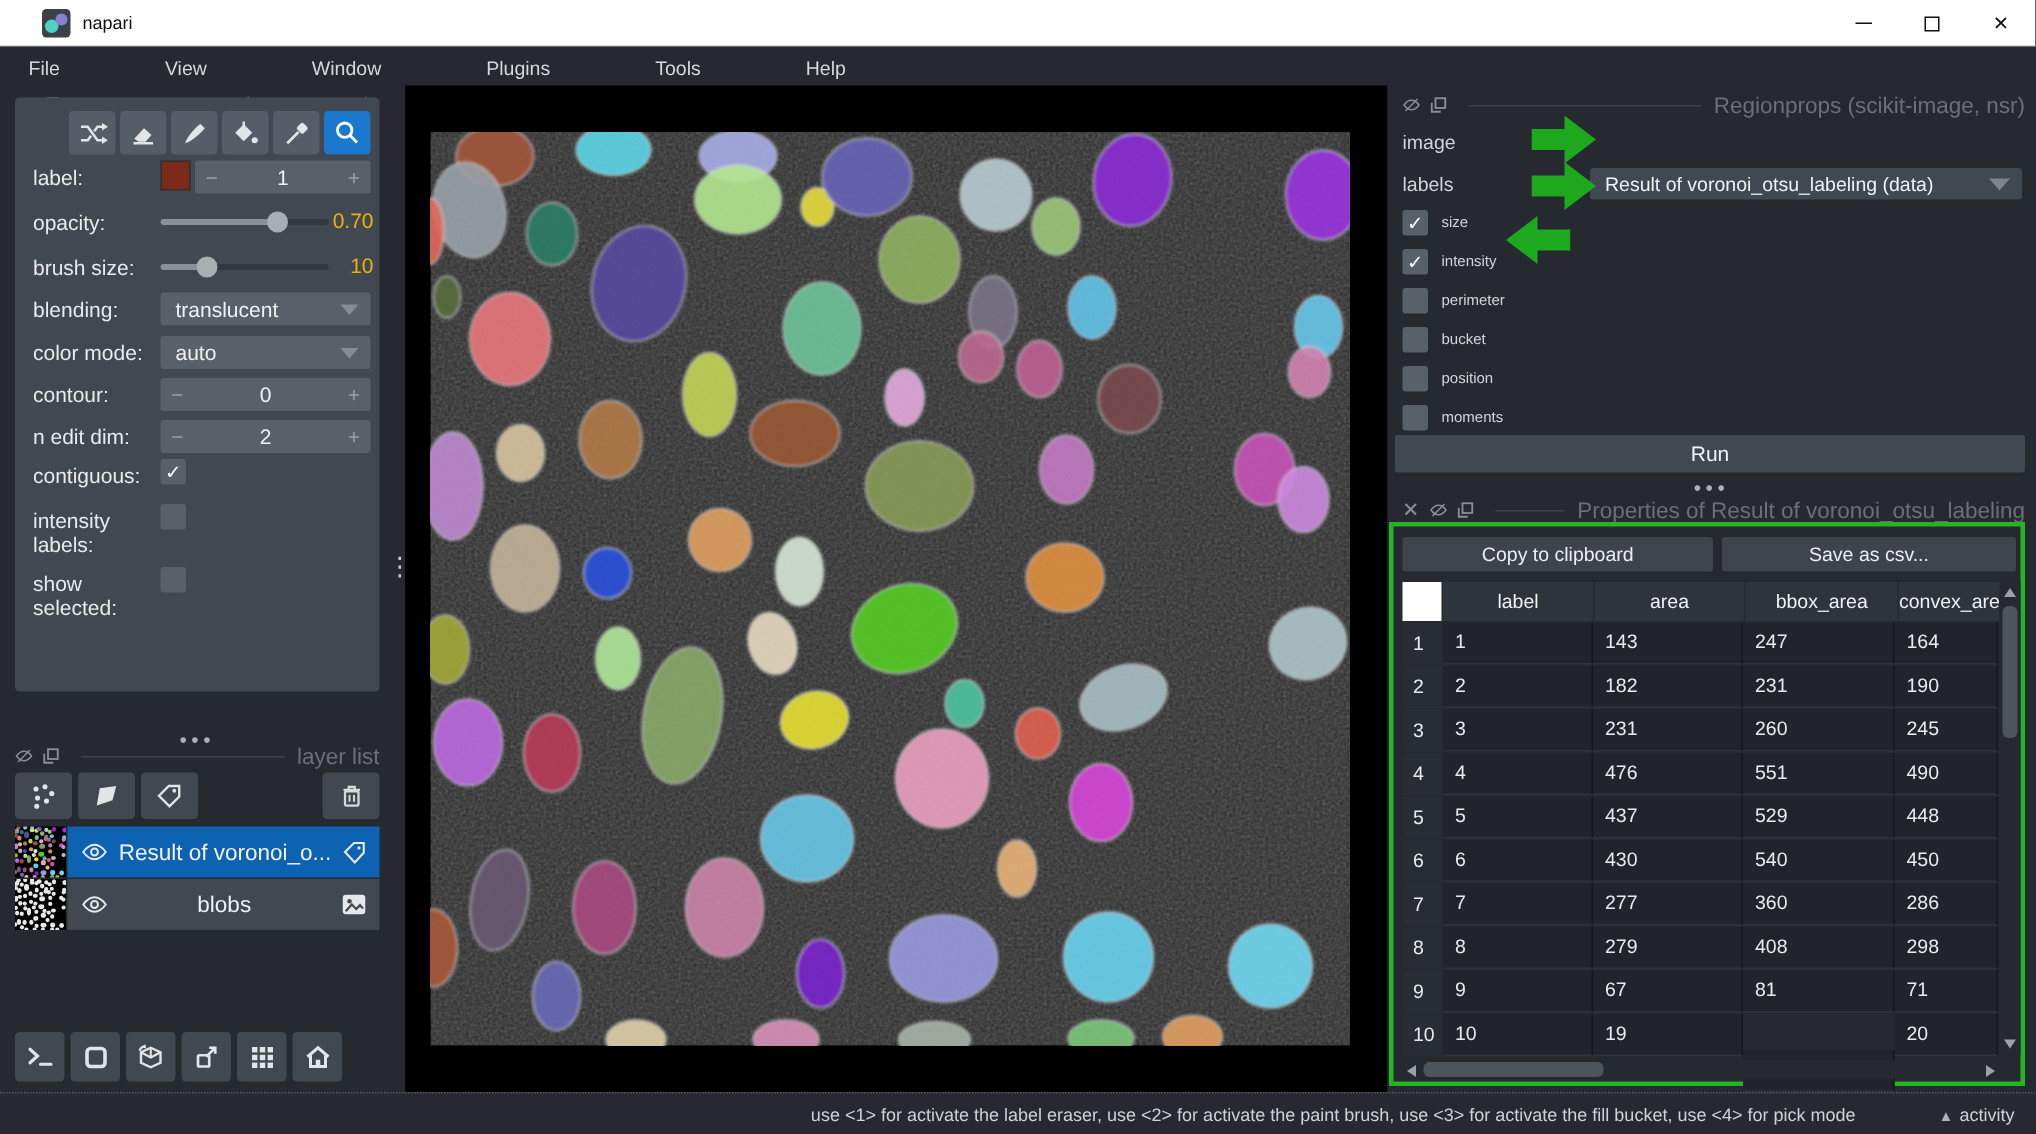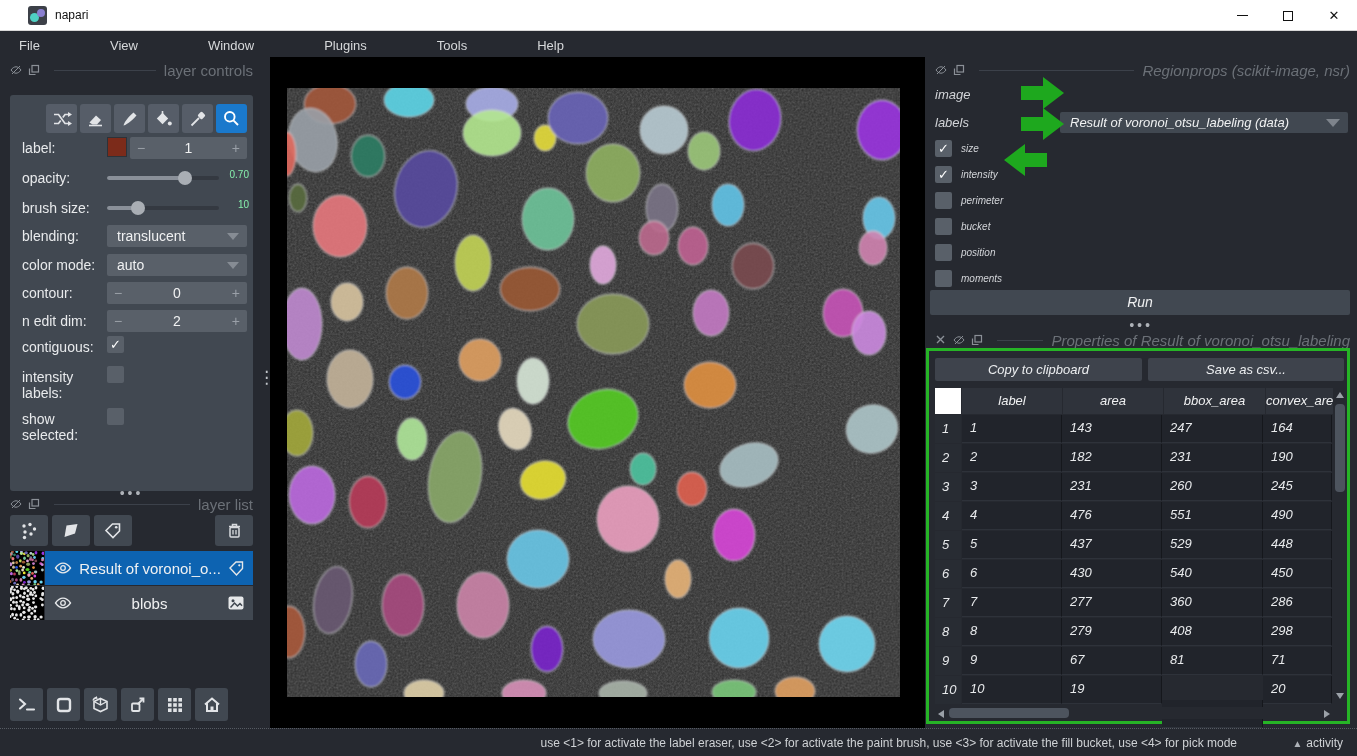--- a/index.html
+++ b/index.html
@@ -23,30 +23,30 @@
   .win-btn .mini{width:11px;height:0;border-top:1px solid #111;display:block;}
 
   
   .menubar{position:absolute;left:0;top:31px;width:1357px;height:26px;background:#262930;
     display:flex;align-items:flex-end;padding-left:8px;gap:48px;}
   .menu-item{color:#d6d8da;font-size:13px;padding:4px 11px;}
 
   
   .dock{position:absolute;top:57px;height:671px;background:#262930;}
   .dock-left{left:0;width:270px;}
-  .dock-right{left:925px;width:432px;font-style:italic;}
+  .dock-right{left:925px;width:432px;}
 
   .dock-header{position:absolute;display:flex;align-items:center;height:18px;}
   .dock-header .hline{flex:1;border-top:1px solid #3c414a;margin:0 8px;}
   .dock-header .htitle{font-size:15px;color:#6b7077;white-space:nowrap;overflow:hidden;}
   .mini-icn{width:12px;height:12px;margin-right:6px;position:relative;flex:none;}
   .mini-icn svg{display:block;}
 
   
-  .lc-panel{position:absolute;left:10px;top:38px;width:243px;height:396px;background:#414851;
+  .lc-panel{position:absolute;left:10px;top:8px;width:243px;height:396px;background:#414851;
     border-radius:3px;}
   .lc-toolbar{position:absolute;top:9px;right:6px;display:flex;gap:3px;}
   .tool-btn{width:31px;height:29px;background:#565d68;border-radius:3px;display:flex;
     align-items:center;justify-content:center;}
   .tool-btn.active{background:#1a79cc;}
   .tool-btn svg{display:block;}
 
   .lc-row{position:absolute;left:0;width:243px;height:22px;}
   .lc-label{position:absolute;left:12px;top:3px;font-size:14px;color:#e8eaec;white-space:pre-line;}
   .lc-ctl{position:absolute;left:97px;width:140px;height:22px;}
@@ -58,21 +58,21 @@
   .spinbox .plus{position:absolute;right:7px;top:3px;color:#9aa0a8;font-size:14px;}
 
   .swatch{position:absolute;left:97px;top:0;width:20px;height:20px;background:#7c2b1a;
     border:1px solid #2e3238;}
 
   .slider{position:absolute;left:97px;top:9px;width:112px;height:4px;background:#343941;
     border-radius:2px;}
   .slider .fill{position:absolute;left:0;top:0;height:4px;background:#8a9099;border-radius:2px;}
   .slider .knob{position:absolute;top:-5px;width:14px;height:14px;border-radius:50%;
     background:#a9aeb4;}
-  .slide-val{position:absolute;right:4px;top:2px;font-size:10px;color:#86efac;}
+  .slide-val{position:absolute;right:4px;top:2px;font-size:14px;color:#eab308;}
 
   .combo{position:relative;width:140px;height:22px;background:#596069;border-radius:2px;}
   .combo .cval{position:absolute;left:10px;top:3px;font-size:14px;color:#f0f1f2;}
   .combo .tri{position:absolute;right:8px;top:8px;width:0;height:0;border-left:6px solid transparent;
     border-right:6px solid transparent;border-top:7px solid #868c94;}
 
   .chk{width:17px;height:17px;background:#596069;border-radius:2px;color:#fff;font-size:13px;
     text-align:center;line-height:17px;}
   .chk.off{color:transparent;}
 

